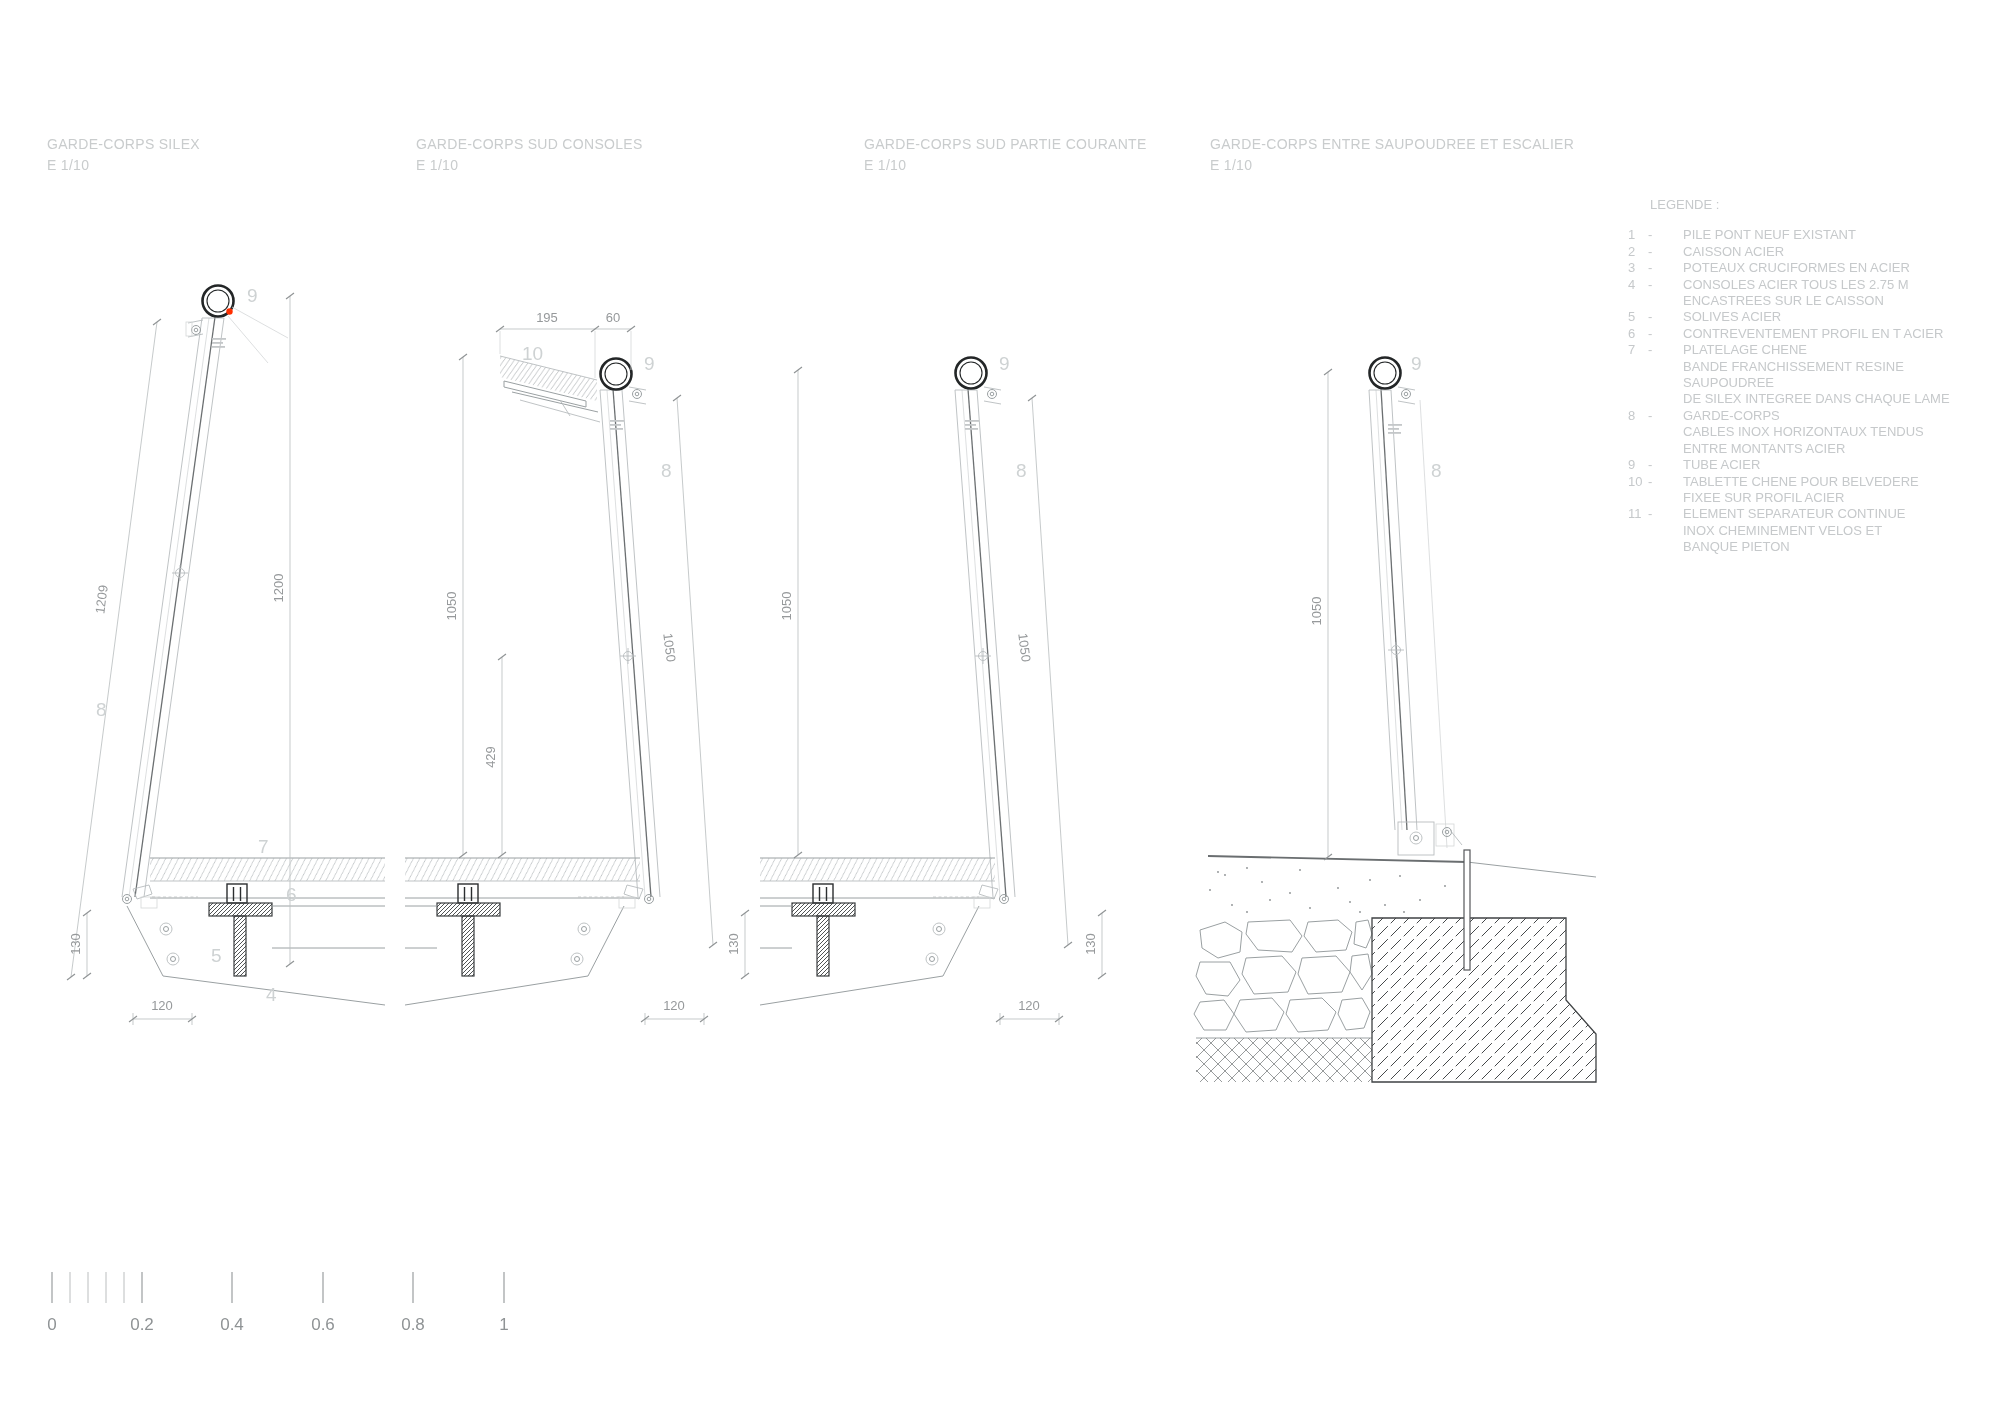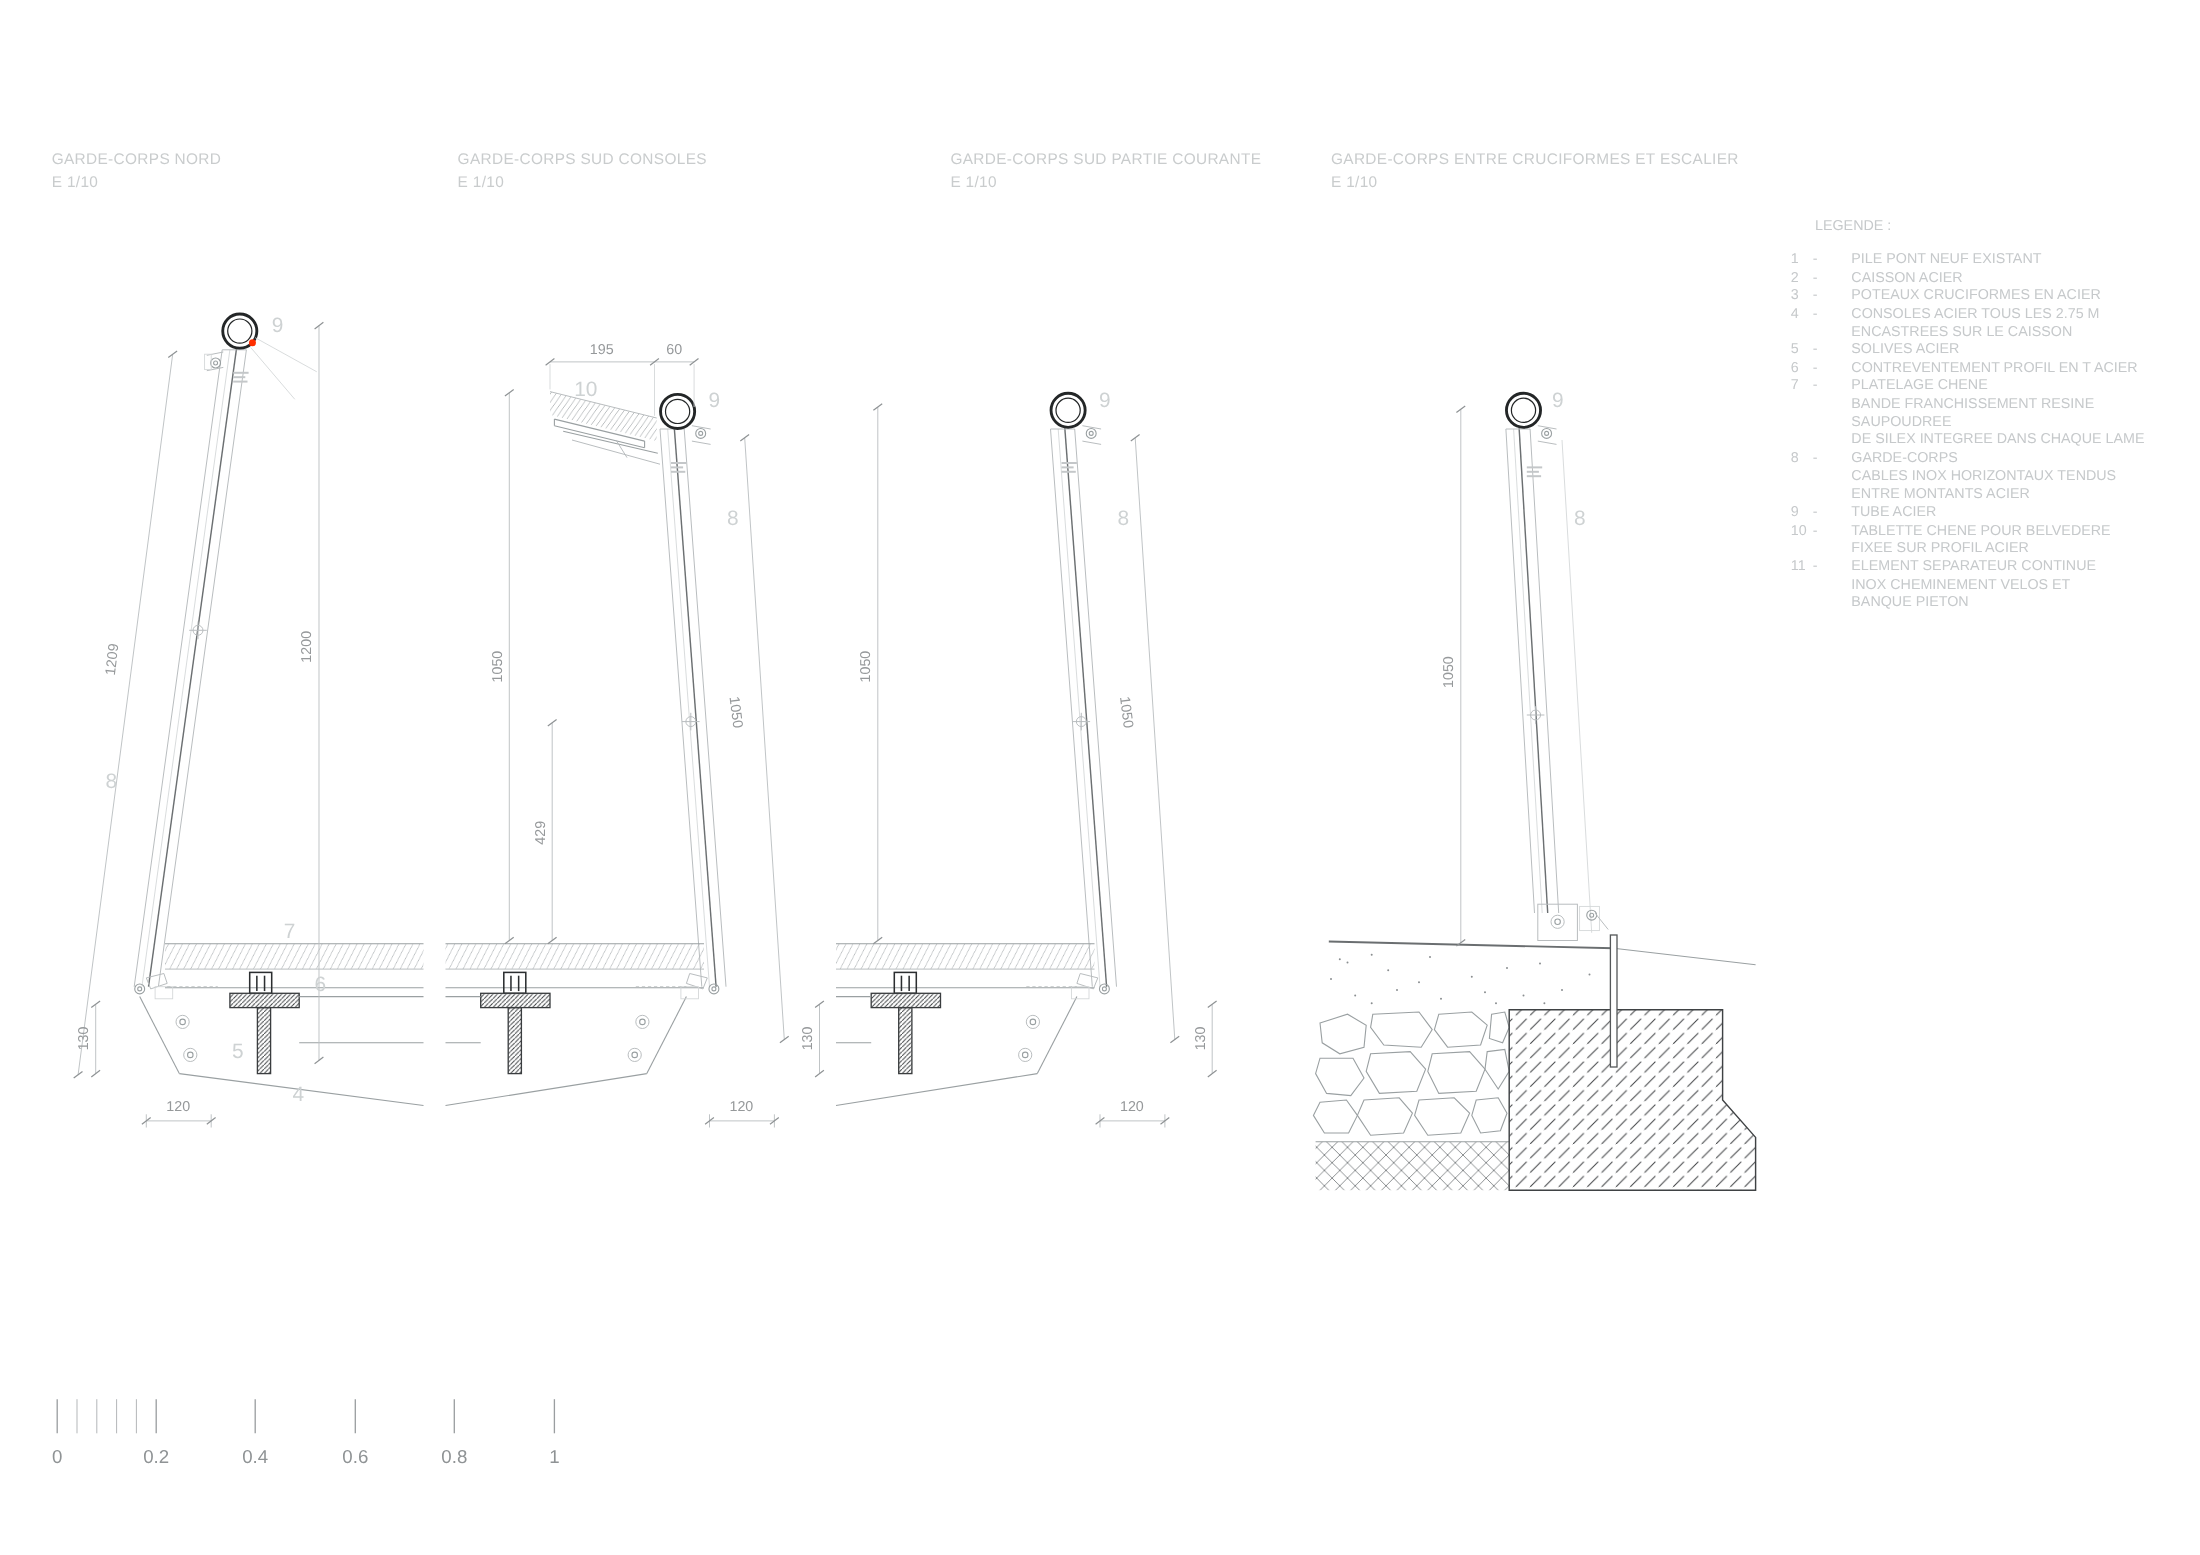--- a/index.html
+++ b/index.html
@@ -35,33 +35,33 @@
   .t-dim{font-size:13px;fill:#96999b}
   .t-call{font-size:19px;fill:#ced2d3}
   .t-scale{font-size:17px;fill:#8f9395}
 </style>
 </head>
 <body>
 
 <div class="sheet">
 
   <div class="dwg-title" style="left:47px">
-    <div>GARDE-CORPS NORD</div>
+    <div>GARDE-CORPS SILEX</div>
     <div>E 1/10</div>
   </div>
   <div class="dwg-title" style="left:416px">
     <div>GARDE-CORPS SUD CONSOLES</div>
     <div>E 1/10</div>
   </div>
   <div class="dwg-title" style="left:864px">
     <div>GARDE-CORPS SUD PARTIE COURANTE</div>
     <div>E 1/10</div>
   </div>
   <div class="dwg-title" style="left:1210px">
-    <div>GARDE-CORPS ENTRE CRUCIFORMES ET ESCALIER</div>
+    <div>GARDE-CORPS ENTRE SAUPOUDREE ET ESCALIER</div>
     <div>E 1/10</div>
   </div>
 
   <svg width="2000" height="1414" viewBox="0 0 2000 1414">
     <defs>
       <pattern id="hatchDeck" patternUnits="userSpaceOnUse" width="8" height="8" patternTransform="rotate(-18)">
         <path d="M0,8 L8,0" stroke="#b4b9bb" stroke-width="0.8"></path>
       </pattern>
       <pattern id="hatchSteel" patternUnits="userSpaceOnUse" width="4" height="4">
         <path d="M0,4 L4,0" stroke="#3c3f41" stroke-width="0.9"></path>

